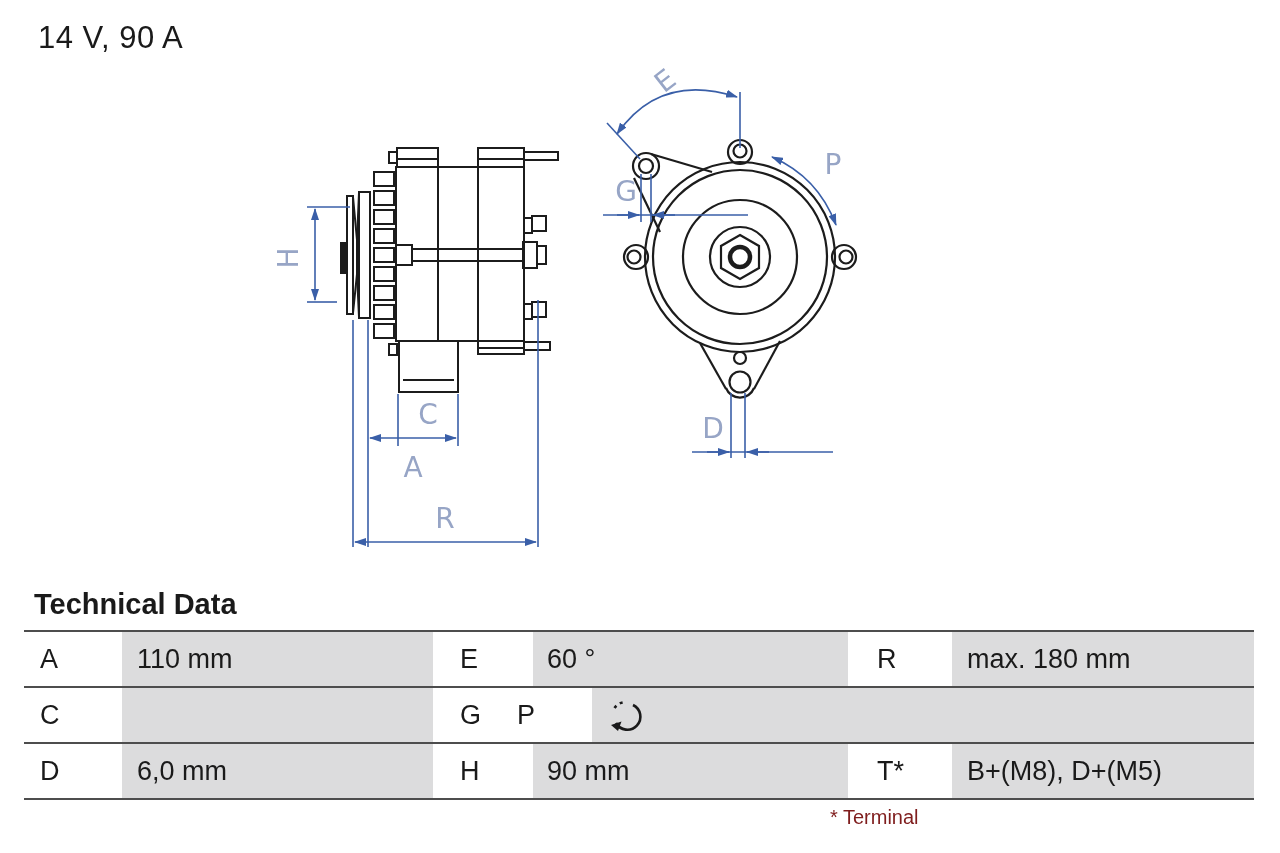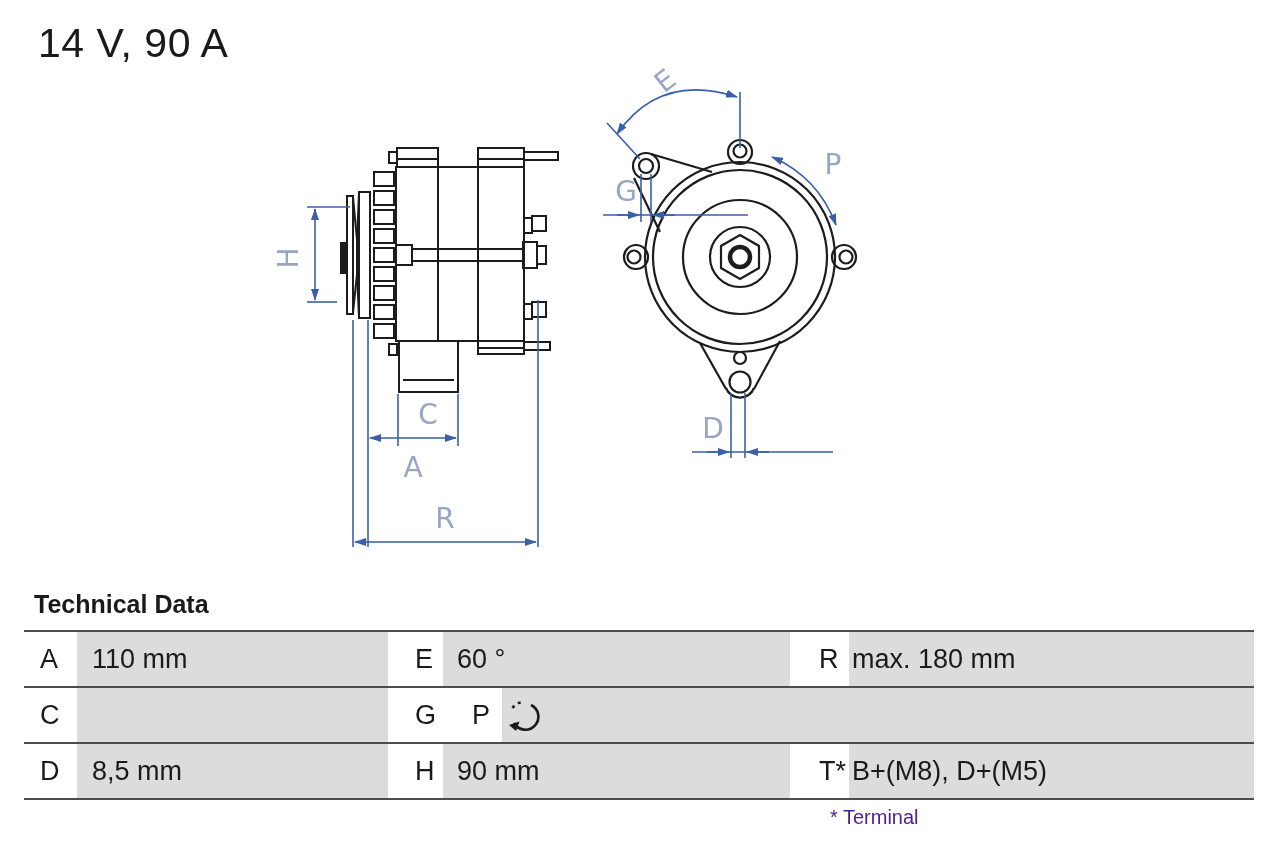--- a/index.html
+++ b/index.html
@@ -1,33 +1,33 @@
 <!DOCTYPE html>
 <html><head>
 <meta charset="utf-8">
 <style>
   html,body{margin:0;padding:0;background:#fff;}
   .page{position:relative;width:1280px;height:853px;background:#ffffff;overflow:hidden;
         font-family:"Liberation Sans","DejaVu Sans",sans-serif;color:#1a1a1a;}
-  .title{position:absolute;left:38px;top:20px;font-size:41px;font-weight:400;letter-spacing:.5px;}
+  .title{position:absolute;left:38px;top:20px;font-size:31px;font-weight:400;letter-spacing:.5px;}
   .drawing-svg{position:absolute;left:0;top:0;}
   .tech{position:absolute;left:24px;top:588px;width:1230px;}
-  .tech h2{margin:0 0 10px 0;padding-left:10px;font-size:25px;font-weight:700;line-height:32px;}
+  .tech h2{margin:0 0 10px 0;padding-left:10px;font-size:29px;font-weight:700;line-height:32px;}
   .tbl{border-bottom:2px solid #4d4d4d;}
   .row{display:flex;height:54px;border-top:2px solid #4d4d4d;align-items:stretch;}
   .cell{display:flex;align-items:center;font-size:27px;}
   .k{background:#ffffff;}
-  .v{background:#dcdcdd;}
+  .v{background:#dcdcdd;margin-left:45px;}
   .k1{width:53px;padding-left:16px;box-sizing:border-box;}
   .v1{width:311px;padding-left:15px;box-sizing:border-box;}
   .k2{width:55px;padding-left:27px;box-sizing:border-box;}
-  .v2{width:347px;padding-left:14px;box-sizing:border-box;}
+  .v2{width:315px;padding-left:14px;box-sizing:border-box;}
   .k3{width:59px;padding-left:29px;box-sizing:border-box;}
-  .v3{flex:1;padding-left:3px;box-sizing:border-box;}
-  .footnote{margin:6px 0 0 806px;font-size:20px;color:#4c1d95;}
+  .v3{flex:1;padding-left:15px;box-sizing:border-box;}
+  .footnote{margin:6px 0 0 806px;font-size:20px;color:#7f1d1d;}
   .roticon{display:block;}
 </style>
 </head>
 <body>
 
 <div class="page">
 
   <div class="title">14 V, 90 A</div>
 
   <svg class="drawing-svg" width="1280" height="575" viewBox="0 0 1280 575">
@@ -204,21 +204,21 @@
           <svg class="roticon" width="38" height="38" viewBox="0 0 38 38">
             <path d="M26,9 A13,13 0 1 1 9,27" stroke="#1a1a1a" stroke-width="2.6" fill="none"></path>
             <path d="M7.5,12 A13,13 0 0 1 17,6.2" stroke="#1a1a1a" stroke-width="2.6" fill="none" stroke-dasharray="3 4"></path>
             <polygon points="4,29 14.5,25.5 11,35" fill="#1a1a1a"></polygon>
           </svg>
         </div>
       </div>
 
       <div class="row">
         <div class="cell k k1">D</div>
-        <div class="cell v v1">8,5 mm</div>
+        <div class="cell v v1">6,0 mm</div>
         <div class="cell k k2">H</div>
         <div class="cell v v2">90 mm</div>
         <div class="cell k k3">T*</div>
         <div class="cell v v3">B+(M8), D+(M5)</div>
       </div>
     </div>
 
     <div class="footnote">* Terminal</div>
   </div>
 

